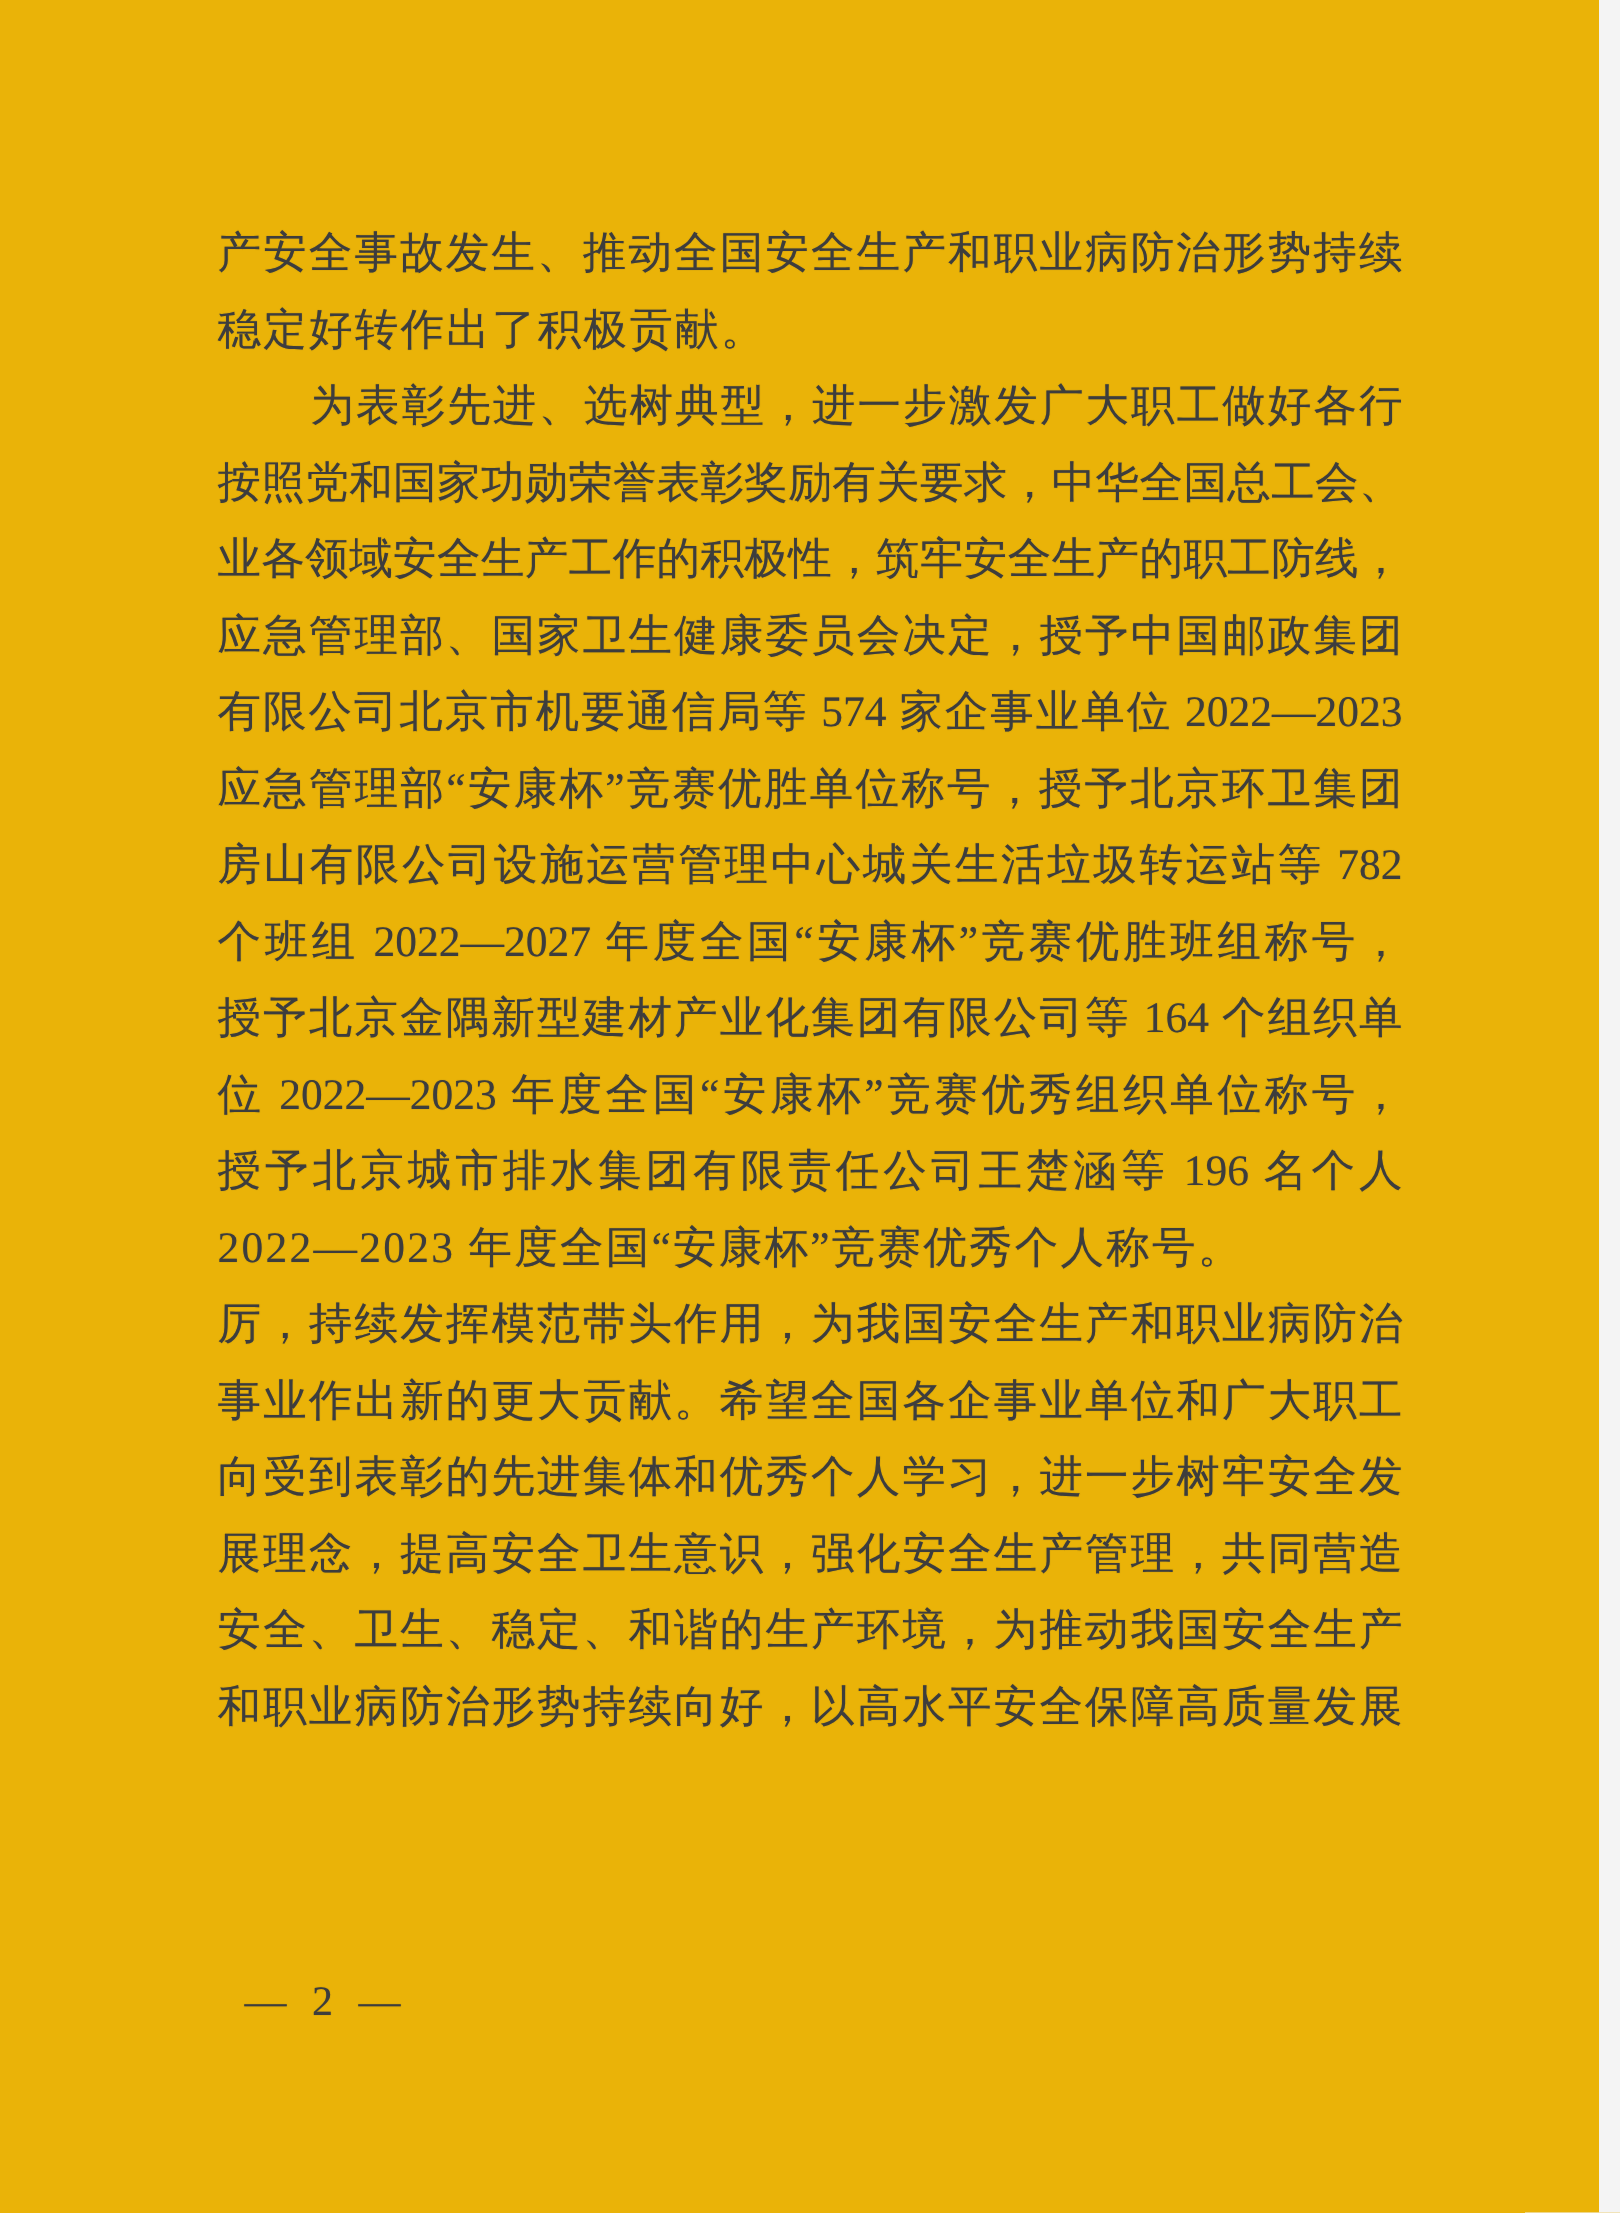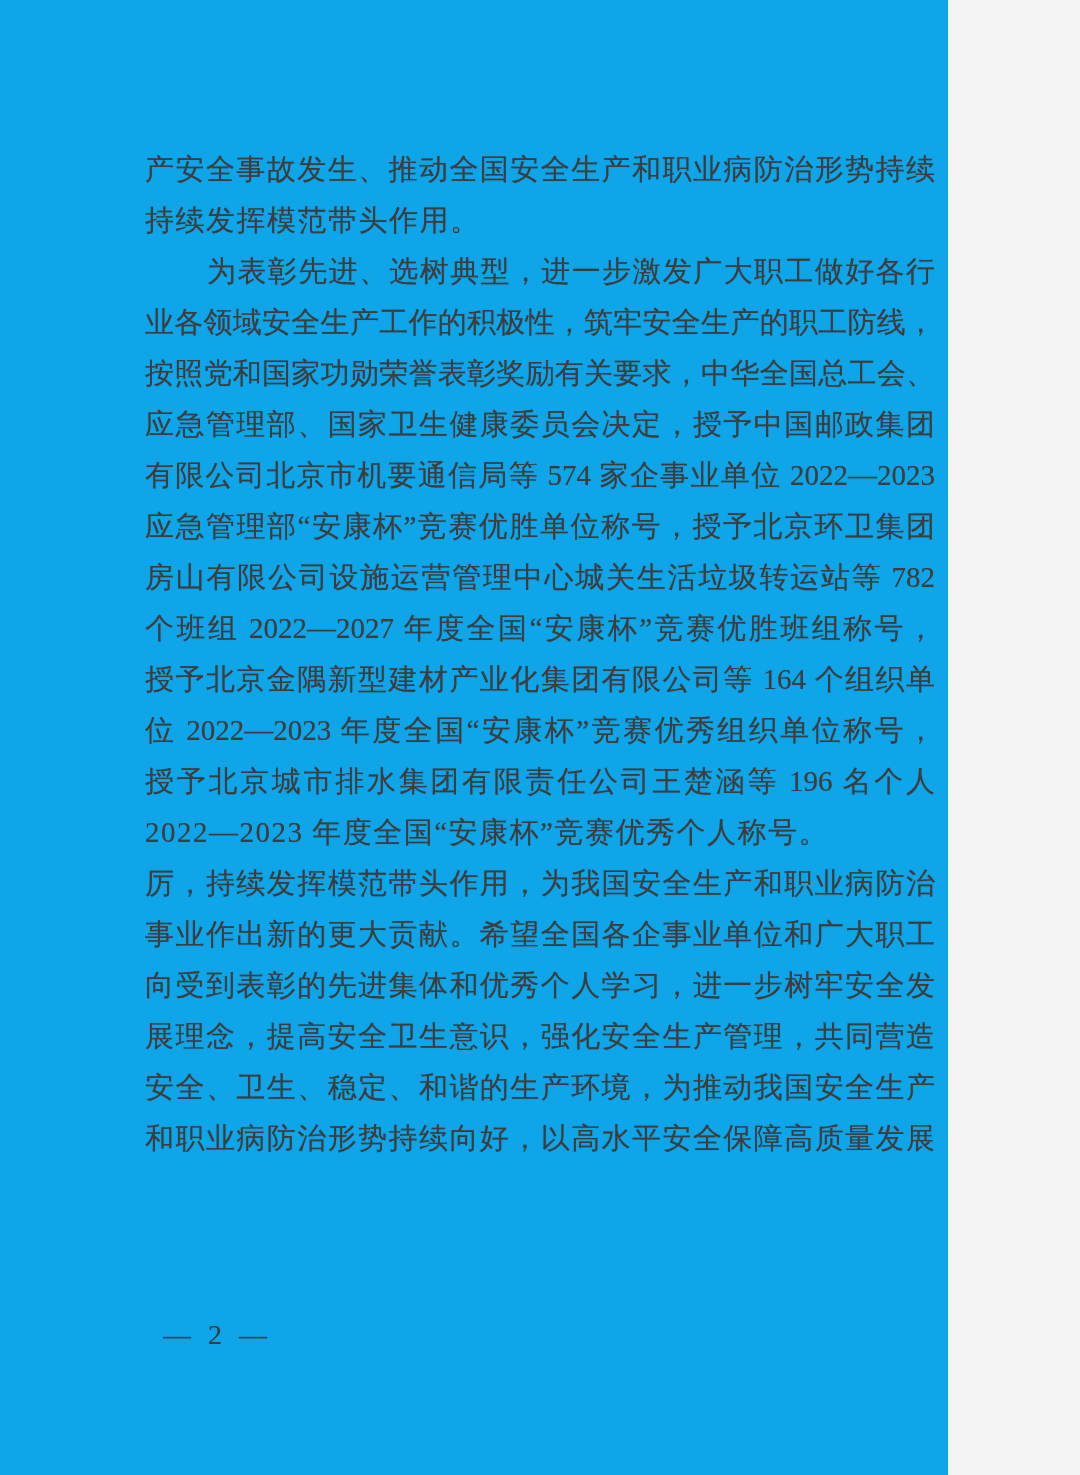--- a/index.html
+++ b/index.html
@@ -5,23 +5,23 @@
   * { margin: 0; padding: 0; box-sizing: border-box; }
 
   html, body {
     width: 1080px;
     background: #f4f4f4;
     font-family: "Liberation Serif", "DejaVu Serif", serif;
   }
 
   .page {
     position: relative;
-    width: 948px;
+    width: 1066px;
     height: 1475px;
-    background: #0ea5e9;
+    background: #eab308;
     overflow: hidden;
   }
 
   .document-body {
     position: absolute;
     left: 145px;
     top: 144px;
     width: 790px;
   }
 
@@ -63,27 +63,27 @@
 </style>
 </head>
 <body>
 
 <div class="page">
 
   <div class="document-body">
 
     <div>
       <div class="line">产安全事故发生、推动全国安全生产和职业病防治形势持续</div>
-      <div class="line para-end">持续发挥模范带头作用。</div>
+      <div class="line para-end">稳定好转作出了积极贡献。</div>
     </div>
 
     <div>
       <div class="line indent">为表彰先进、选树典型，进一步激发广大职工做好各行</div>
+      <div class="line">按照党和国家功勋荣誉表彰奖励有关要求，中华全国总工会、</div>
       <div class="line">业各领域安全生产工作的积极性，筑牢安全生产的职工防线，</div>
-      <div class="line">按照党和国家功勋荣誉表彰奖励有关要求，中华全国总工会、</div>
       <div class="line">应急管理部、国家卫生健康委员会决定，授予中国邮政集团</div>
       <div class="line">有限公司北京市机要通信局等 574 家企事业单位 2022—2023</div>
       <div class="line">应急管理部“安康杯”竞赛优胜单位称号，授予北京环卫集团</div>
       <div class="line">房山有限公司设施运营管理中心城关生活垃圾转运站等 782</div>
       <div class="line">个班组 2022—2027 年度全国“安康杯”竞赛优胜班组称号，</div>
       <div class="line">授予北京金隅新型建材产业化集团有限公司等 164 个组织单</div>
       <div class="line">位 2022—2023 年度全国“安康杯”竞赛优秀组织单位称号，</div>
       <div class="line">授予北京城市排水集团有限责任公司王楚涵等 196 名个人</div>
       <div class="line para-end">2022—2023 年度全国“安康杯”竞赛优秀个人称号。</div>
     </div>

